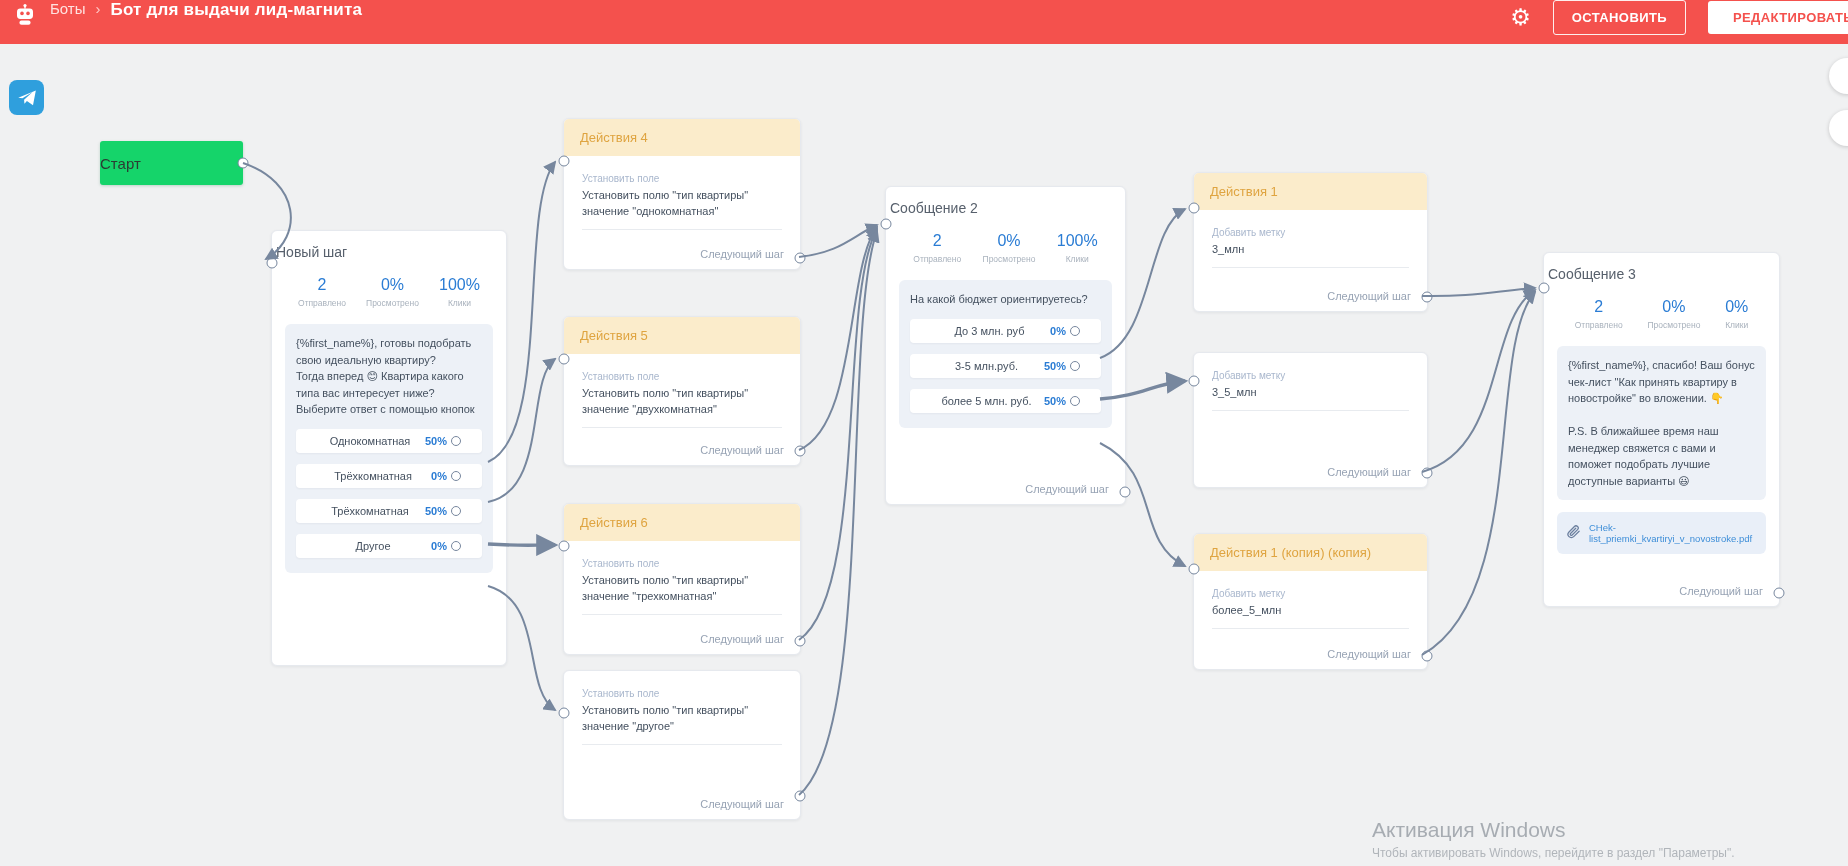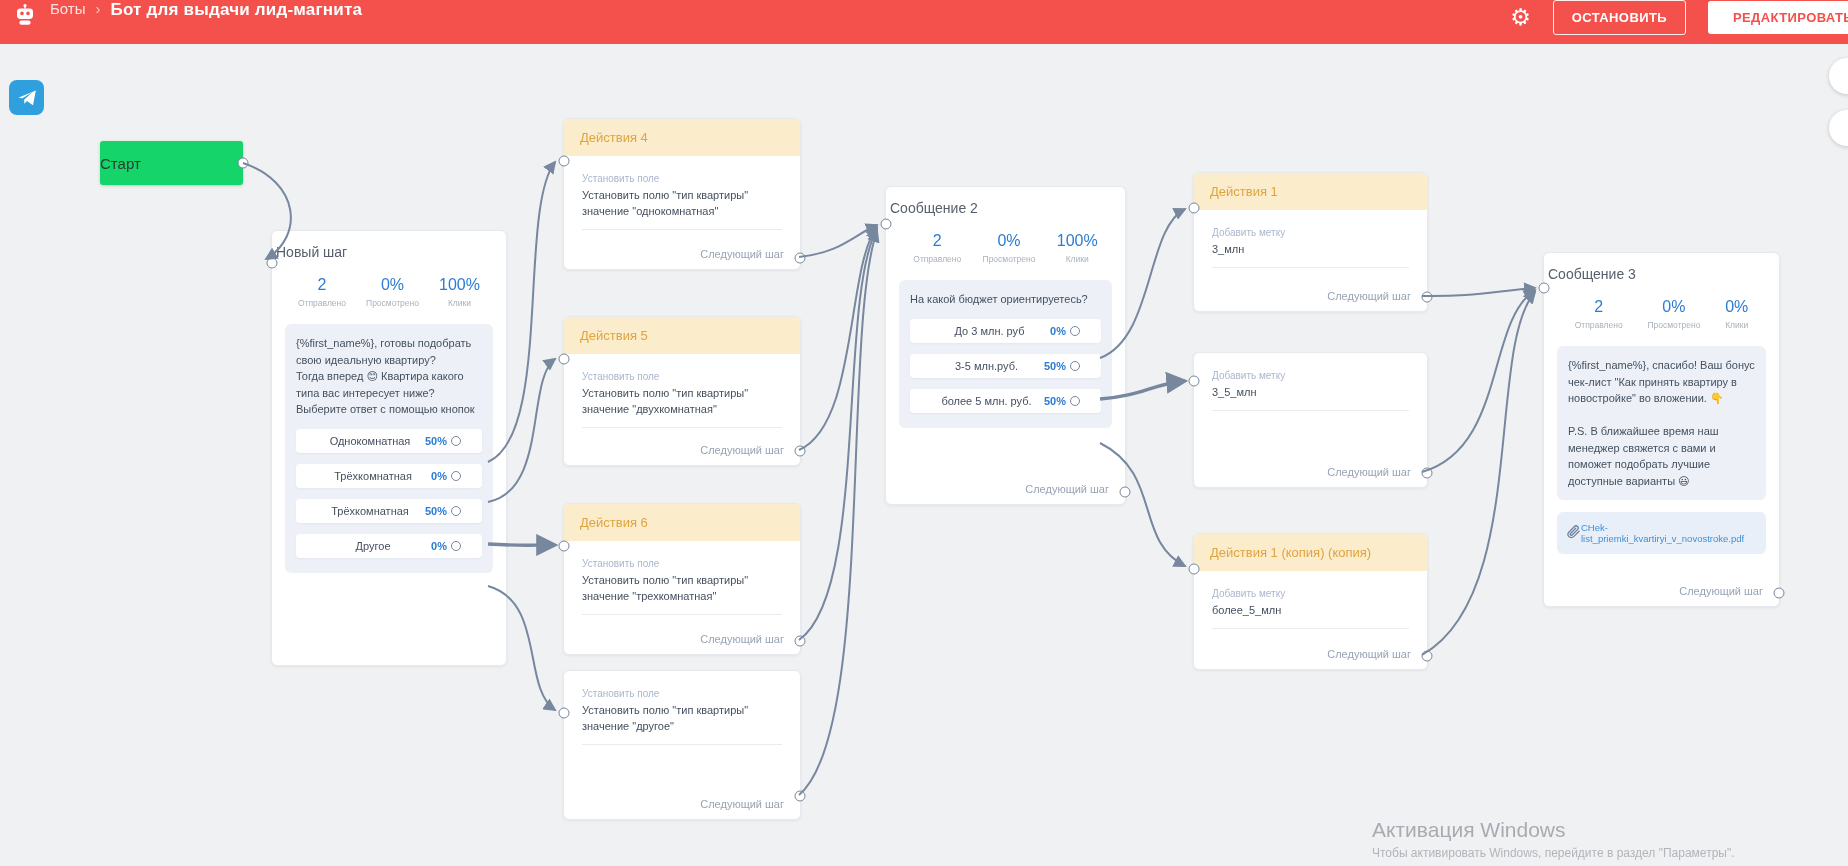--- a/index.html
+++ b/index.html
@@ -43,21 +43,21 @@
   .btn-label{flex:1;text-align:center}
   .btn-pct{color:#2a7cd4;font-weight:bold;margin:0 4px 0 2px;font-size:11px}
   .btn-port{width:10px;height:10px;border:1.8px solid #77879e;border-radius:50%;background:#fff;flex:none}
   .action-head{background:#fbeccb;color:#dfa440;font-weight:normal;font-size:13px;
     padding:11px 16px;border-radius:5px 5px 0 0}
   .action-label{color:#a9b7cd;font-size:10px;padding:17px 18px 3px}
   .action-value{color:#44505f;font-size:11px;line-height:1.45;padding:1px 18px 9px;white-space:pre-line}
   .action-divider{border-top:1px solid #e8ebef;margin:0 18px}
   .node-footer{position:absolute;right:16px;bottom:9px;color:#97a3b4;font-size:11px}
   .attach{background:#e9eff8;border-radius:6px;margin:12px 13px;padding:10px 9px;display:flex;
-    align-items:center;cursor:pointer}
+    align-items:center;gap:8px;cursor:pointer}
   .attach-link{color:#3e8ed8;font-size:9.5px}
   .start-node{position:absolute;left:100px;top:141px;width:143px;height:44px;background:#15d46a;
     border-radius:3px;display:flex;align-items:center;justify-content:flex-start;z-index:2;
     color:#2c3c33;font-size:15px;box-shadow:0 1px 3px rgba(30,120,70,.25);cursor:pointer}
   .edge-port{position:absolute;width:11px;height:11px;background:#fff;border:1.8px solid #77879e;
     border-radius:50%;transform:translate(-50%,-50%);z-index:12;cursor:crosshair}
   .conn-layer{position:absolute;left:0;top:0;z-index:10;pointer-events:none}
 </style>
 </head>
 <body>

